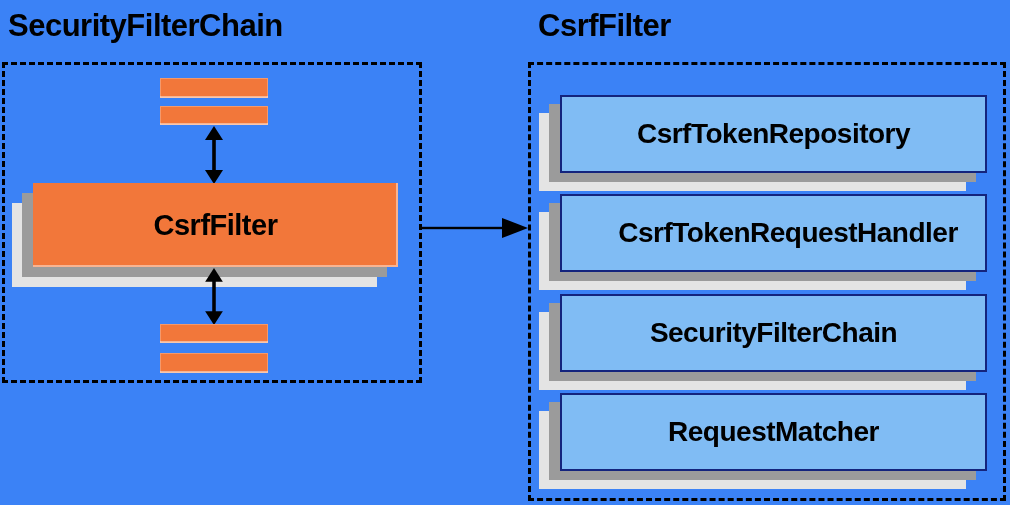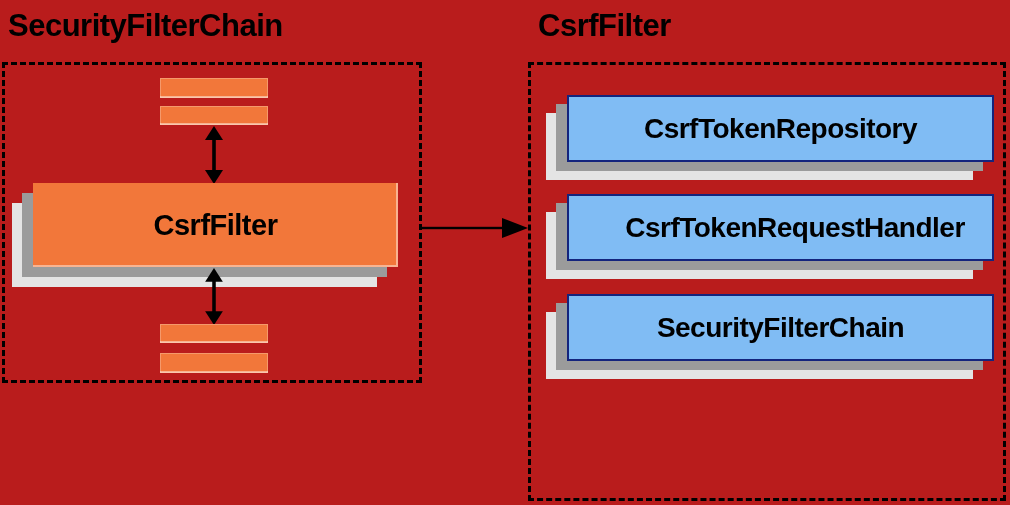--- a/index.html
+++ b/index.html
@@ -1,19 +1,19 @@
 <!DOCTYPE html>
 <html style="--orange: #F2773A; --blue-fill: #80BCF4; --blue-border: #14247D; --shadow-dark: #9B9B9B; --shadow-light: #E4E4E4; --arrow-black: #000000;"><head>
 <meta charset="utf-8">
 <style>
   html,body{margin:0;padding:0;background:#fff;}
   .canvas{
     position:relative;
     width:1010px;height:505px;
-    background:#b91c1c;
+    background:#3b82f6;
     font-family:"Liberation Sans", sans-serif;
     overflow:hidden;
   }
   .title{
     position:absolute;
     font-weight:bold;
     font-size:31px;
     letter-spacing:-0.5px;
     color:#000;
     white-space:nowrap;
@@ -55,26 +55,26 @@
   }
 
   .varrow{position:absolute;left:198px;width:32px;}
   .varrow1{top:126px;height:58px;}
   .varrow2{top:268px;height:57px;}
   .harrow{position:absolute;left:421px;top:213px;width:107px;height:30px;}
   .varrow polygon,.varrow rect,.harrow polygon,.harrow rect{fill:var(--arrow-black,#000);}
 
   .comp{
     position:absolute;
-    left:560px;width:427px;height:67px;
+    left:560px;width:427px;height:78px;
     box-sizing:border-box;
     background:var(--blue-fill,#80BCF4);
     border:2px solid var(--blue-border,#14247D);
     box-shadow:-11px 9px 0 var(--shadow-dark,#9B9B9B), -21px 18px 0 var(--shadow-light,#E4E4E4);
-    display:flex;align-items:center;justify-content:center;margin-left:7px;
+    display:flex;align-items:center;justify-content:center;
   }
   .comp span{
     font-weight:bold;font-size:28px;color:#000;letter-spacing:-0.5px;white-space:nowrap;
   }
   .comp1{top:95px;}
   .comp2{top:194px;padding-left:29px;}
   .comp3{top:294px;}
   .comp4{top:393px;}
 </style>
 </head>
@@ -122,14 +122,17 @@
   </div>
 
   <div class="comp comp2">
     <span>CsrfTokenRequestHandler</span>
   </div>
 
   <div class="comp comp3">
     <span>SecurityFilterChain</span>
   </div>
 
+  <div class="comp comp4">
+    <span>RequestMatcher</span>
+  </div>
 
 </div>
 
 </body></html>

